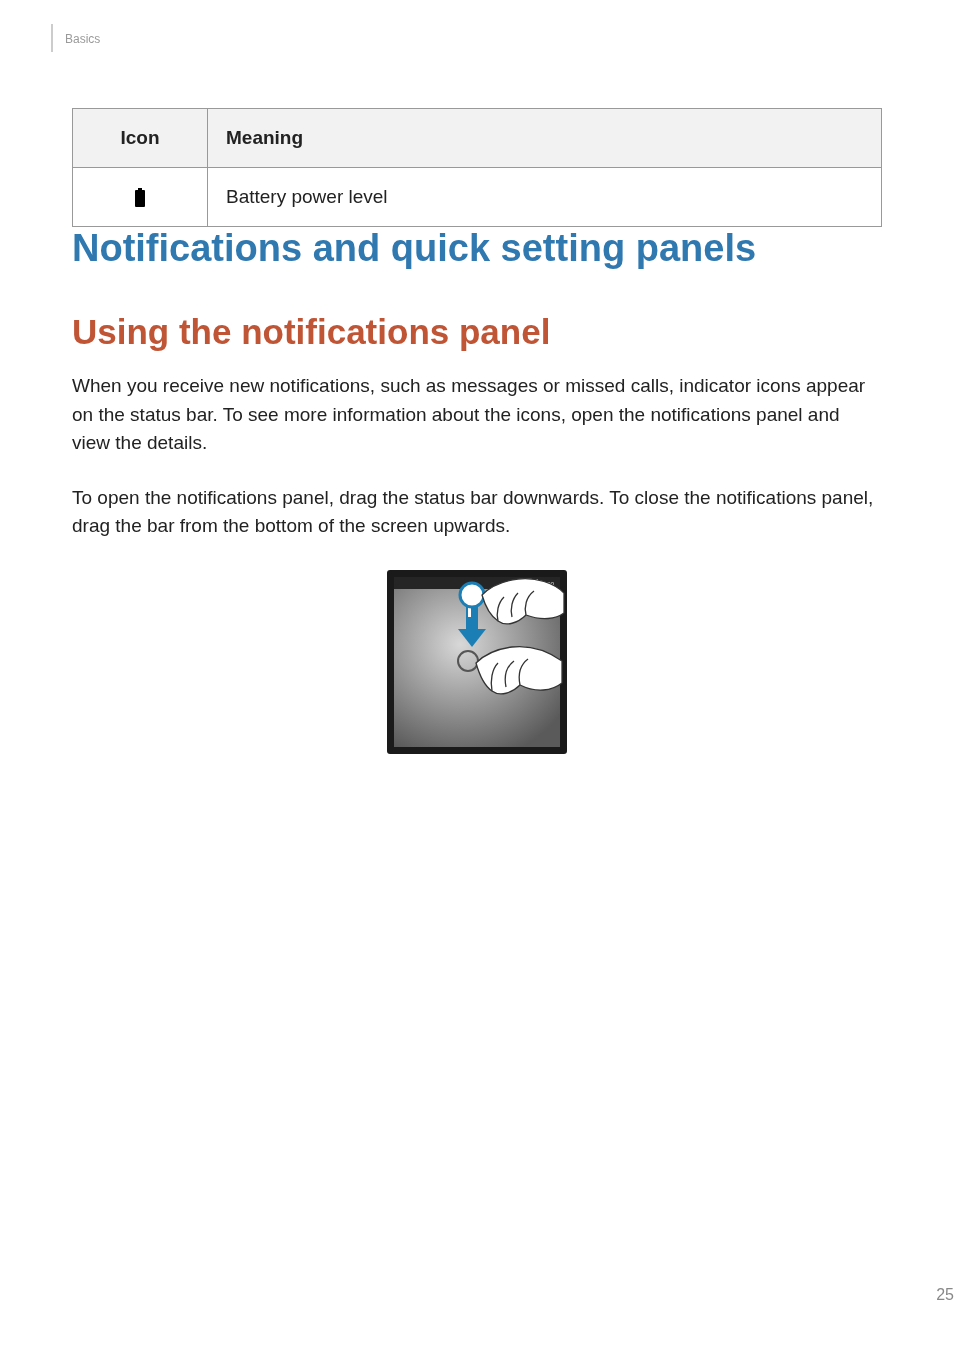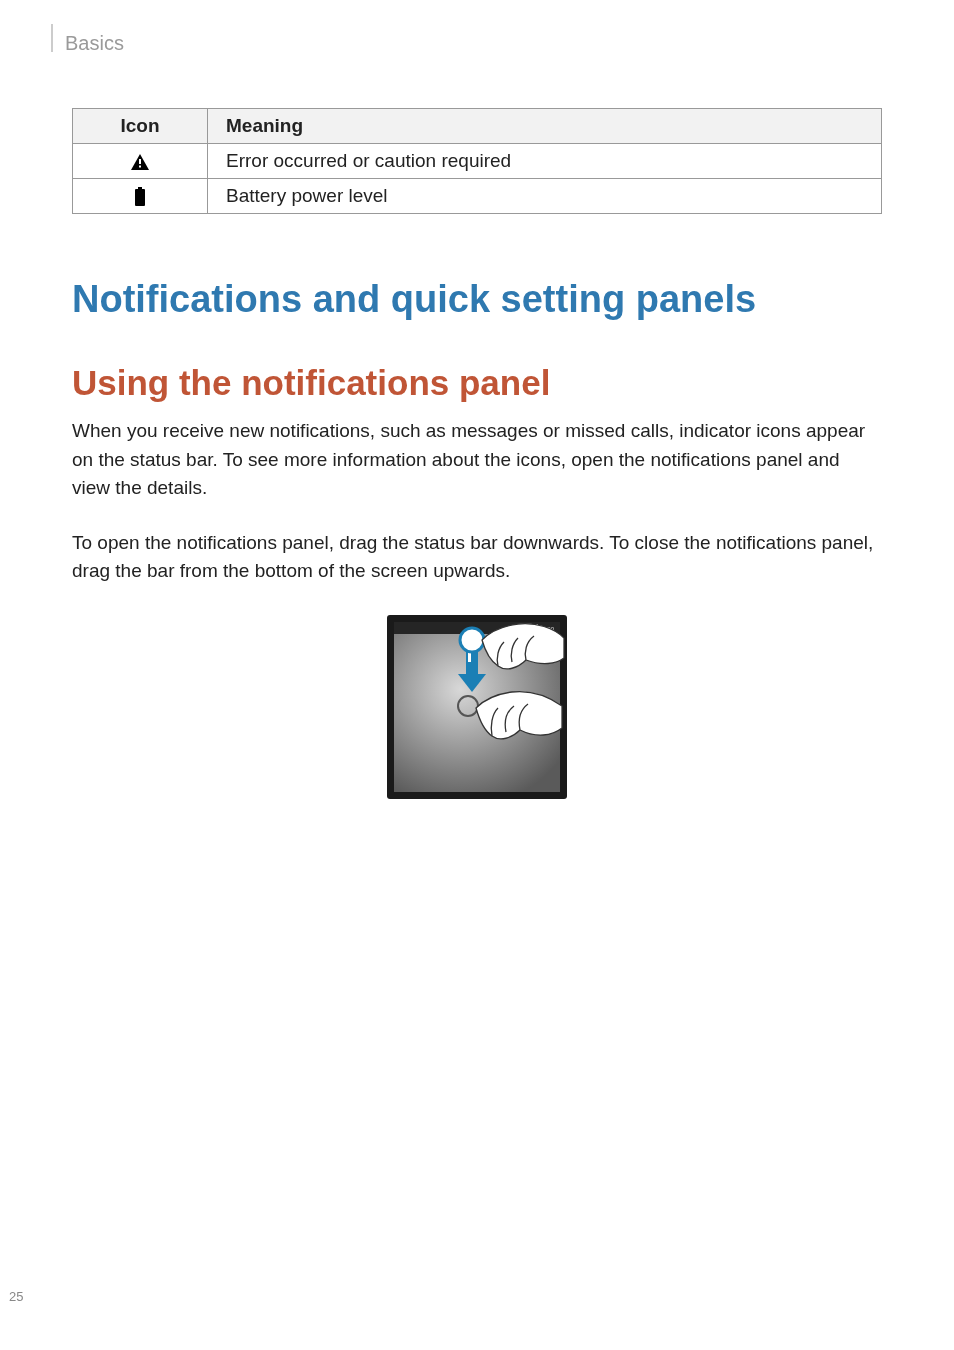--- a/index.html
+++ b/index.html
@@ -16,107 +16,96 @@
     top: 24px;
     left: 51px;
     width: 2px;
     height: 28px;
     background: #ccc;
   }
   .header-crumb {
     position: absolute;
     top: 32px;
     left: 65px;
-    font-size: 20px;
+    font-size: 12px;
     color: #9a9a9a;
   }
   .content {
     padding: 108px 72px 0 72px;
   }
   table.icon-table {
     width: 100%;
     border-collapse: collapse;
     border: 1px solid #999;
   }
   .icon-table th, .icon-table td {
     border: 1px solid #999;
-    padding: 6px 18px;
+    padding: 18px 18px;
     font-size: 19px;
     text-align: left;
     vertical-align: middle;
   }
   .icon-table th {
     background: #f2f2f2;
     font-weight: 600;
   }
   .icon-table th.col-icon { width: 135px; text-align: center; }
   .icon-table td.icon-cell { text-align: center; padding: 4px 0; }
   .icon-table td.icon-cell svg { display: inline-block; vertical-align: middle; }
 
   h1.section-title {
-    margin-top: 64px;
     font-size: 38px;
     font-weight: 600;
     color: #2f79b0;
   }
   h2.sub-title {
     margin-top: 42px;
     font-size: 35px;
     font-weight: 600;
     color: #c05536;
   }
   p.body {
-    margin-top: 14px;
+    margin-top: 20px;
     font-size: 19px;
     line-height: 1.5;
     color: #222;
   }
   p.body + p.body { margin-top: 26px; }
 
   .illustration {
     margin: 28px auto 0;
     width: 182px;
     height: 186px;
   }
 
   .page-num {
     position: absolute;
     bottom: 46px;
     left: 9px; right: 0;
-    text-align: left;
-    font-size: 13px;
+    text-align: right;
+    font-size: 16px;
     color: #888;
   }
 </style>
 </head>
 <body>
 
 <div class="header-line"></div>
 <div class="header-crumb">Basics</div>
 
 <div class="content">
 
   <table class="icon-table">
     <thead>
       <tr>
         <th class="col-icon">Icon</th>
         <th>Meaning</th>
       </tr>
     </thead>
     <tbody>
-      <tr>
-        <td class="icon-cell">
-          <svg width="20" height="18" viewBox="0 0 20 18">
-            <path d="M10 1 L19 17 L1 17 Z" fill="#000"></path>
-            <rect x="9" y="6" width="2" height="5" fill="#fff"></rect>
-            <rect x="9" y="12.5" width="2" height="2" fill="#fff"></rect>
-          </svg>
-        </td>
-        <td>Error occurred or caution required</td>
-      </tr>
       <tr>
         <td class="icon-cell">
           <svg width="12" height="20" viewBox="0 0 12 20">
             <rect x="4" y="0" width="4" height="2" fill="#000"></rect>
             <rect x="1" y="2" width="10" height="17" rx="1" fill="#000"></rect>
           </svg>
         </td>
         <td>Battery power level</td>
       </tr>
     </tbody>

